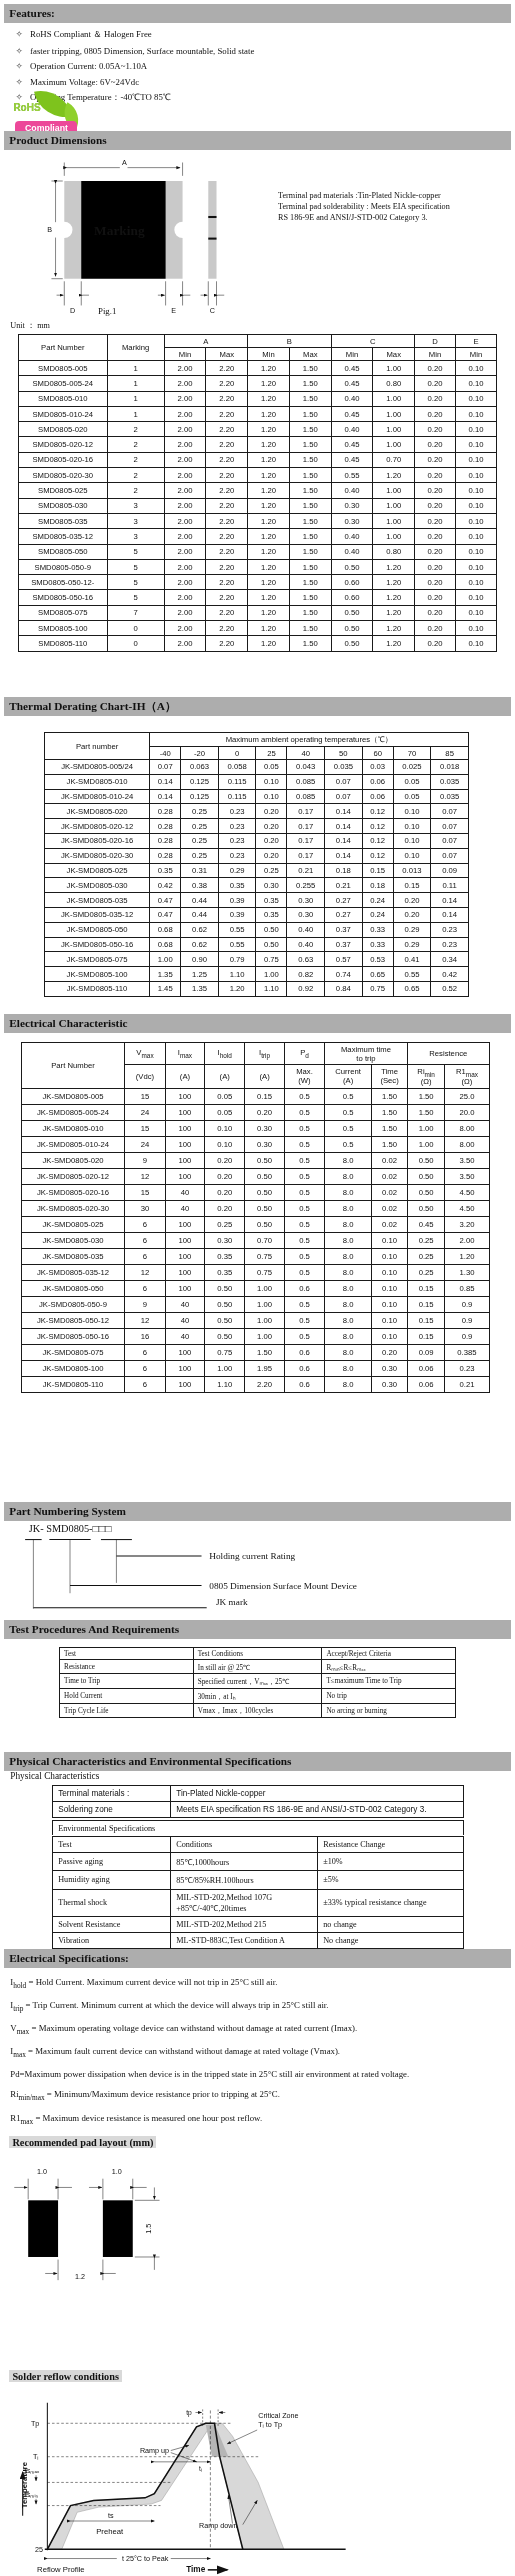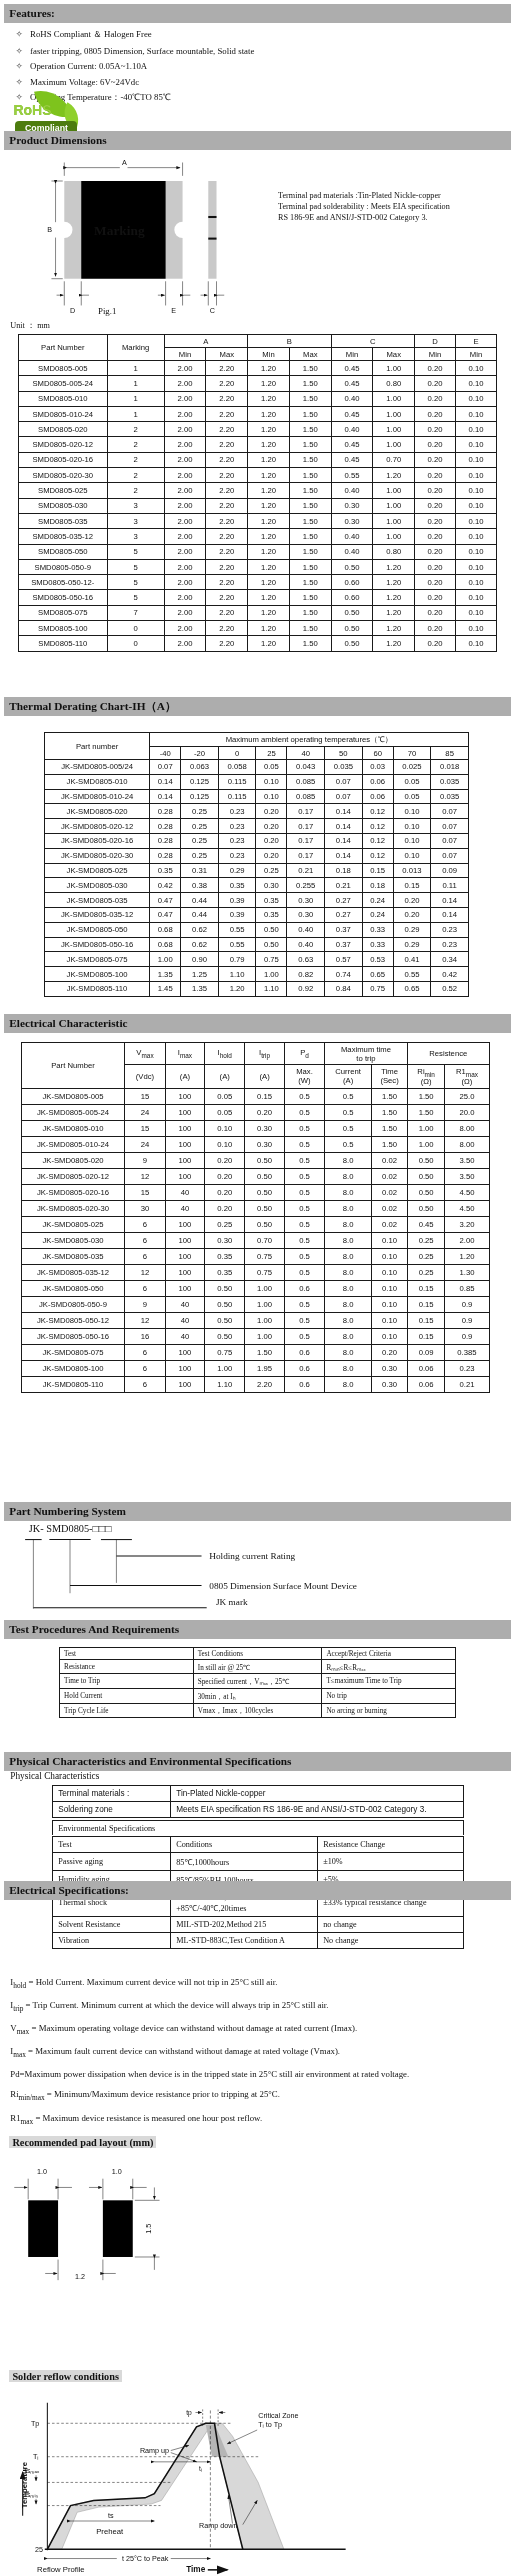--- a/index.html
+++ b/index.html
@@ -24,22 +24,22 @@
   .pc td{ text-align:left;padding:3.1px 5.2px;}
   .env td{text-align:left;padding:3.1px 5.2px;}
   .def-line{font-size:8.8px;margin-bottom:10.3px;}
   .serif-block{font-size:8.2px;line-height:1.32;}
   .rohs{position:absolute;width:77px;height:57px;}
   .rohs .leaf1{position:absolute;left:25px;top:0;width:32px;height:32px;background:#7ec31d;
       border-radius:0 100% 0 100%;transform:rotate(-12deg);}
   .rohs .leaf2{position:absolute;left:49px;top:17.5px;width:20.6px;height:20.6px;background:#8fd02c;
       border-radius:0 100% 0 100%;transform:rotate(30deg);}
   .rohs .word{position:absolute;left:1px;top:14.4px;font-family:"Liberation Sans",sans-serif;
-      font-size:14px;font-weight:bold;color:#9ad13f;text-shadow:0 0 0.5px #5c9b12;}
-  .rohs .pill{position:absolute;left:3.1px;top:33px;width:62px;height:15.5px;background:#4d7c0f;
+      font-size:10px;font-weight:bold;color:#9ad13f;text-shadow:0 0 0.5px #5c9b12;}
+  .rohs .pill{position:absolute;left:3.1px;top:33px;width:62px;height:15.5px;background:#ec4899;
       border-radius:4.1px;color:#fff;font-family:"Liberation Sans",sans-serif;font-weight:bold;
       font-size:8.8px;text-align:center;line-height:15.5px;}
   svg text{font-family:"Liberation Sans",sans-serif;fill:#111;}
   svg .ser{font-family:"Liberation Serif",serif;}
 </style>
 </head>
 <body>
 
 <div id="page">
 
@@ -982,21 +982,21 @@
           <td>no change</td>
         </tr>
         <tr>
           <td>Vibration</td>
           <td>ML-STD-883C,Test Condition A</td>
           <td>No change</td>
         </tr>
       </tbody>
   </table>
 
-  <div class="bar" style="top:1881px;">
+  <div class="bar" style="top:1949px;">
     <span>Electrical Specifications:</span>
   </div>
   <div class="abs" style="top:1977px;left:10.3px;width:489px;">
       <div class="def-line"><span>I</span><sub>hold</sub><span> = Hold Current. Maximum current device will not trip in 25°C still air.</span></div>
       <div class="def-line"><span>I</span><sub>trip</sub><span> = Trip Current. Minimum current at which the device will always trip in 25°C still air.</span></div>
       <div class="def-line"><span>V</span><sub>max</sub><span> = Maximum operating voltage device can withstand without damage at rated current (Imax).</span></div>
       <div class="def-line"><span>I</span><sub>max</sub><span> = Maximum fault current device can withstand without damage at rated voltage (Vmax).</span></div>
       <div class="def-line"><span>Pd</span><span>=Maximum power dissipation when device is in the tripped state in 25°C still air environment at rated voltage.</span></div>
       <div class="def-line"><span>Ri</span><sub>min/max</sub><span> = Minimum/Maximum device resistance prior to tripping at 25°C.</span></div>
       <div class="def-line"><span>R1</span><sub>max</sub><span> = Maximum device resistance is measured one hour post reflow.</span></div>

